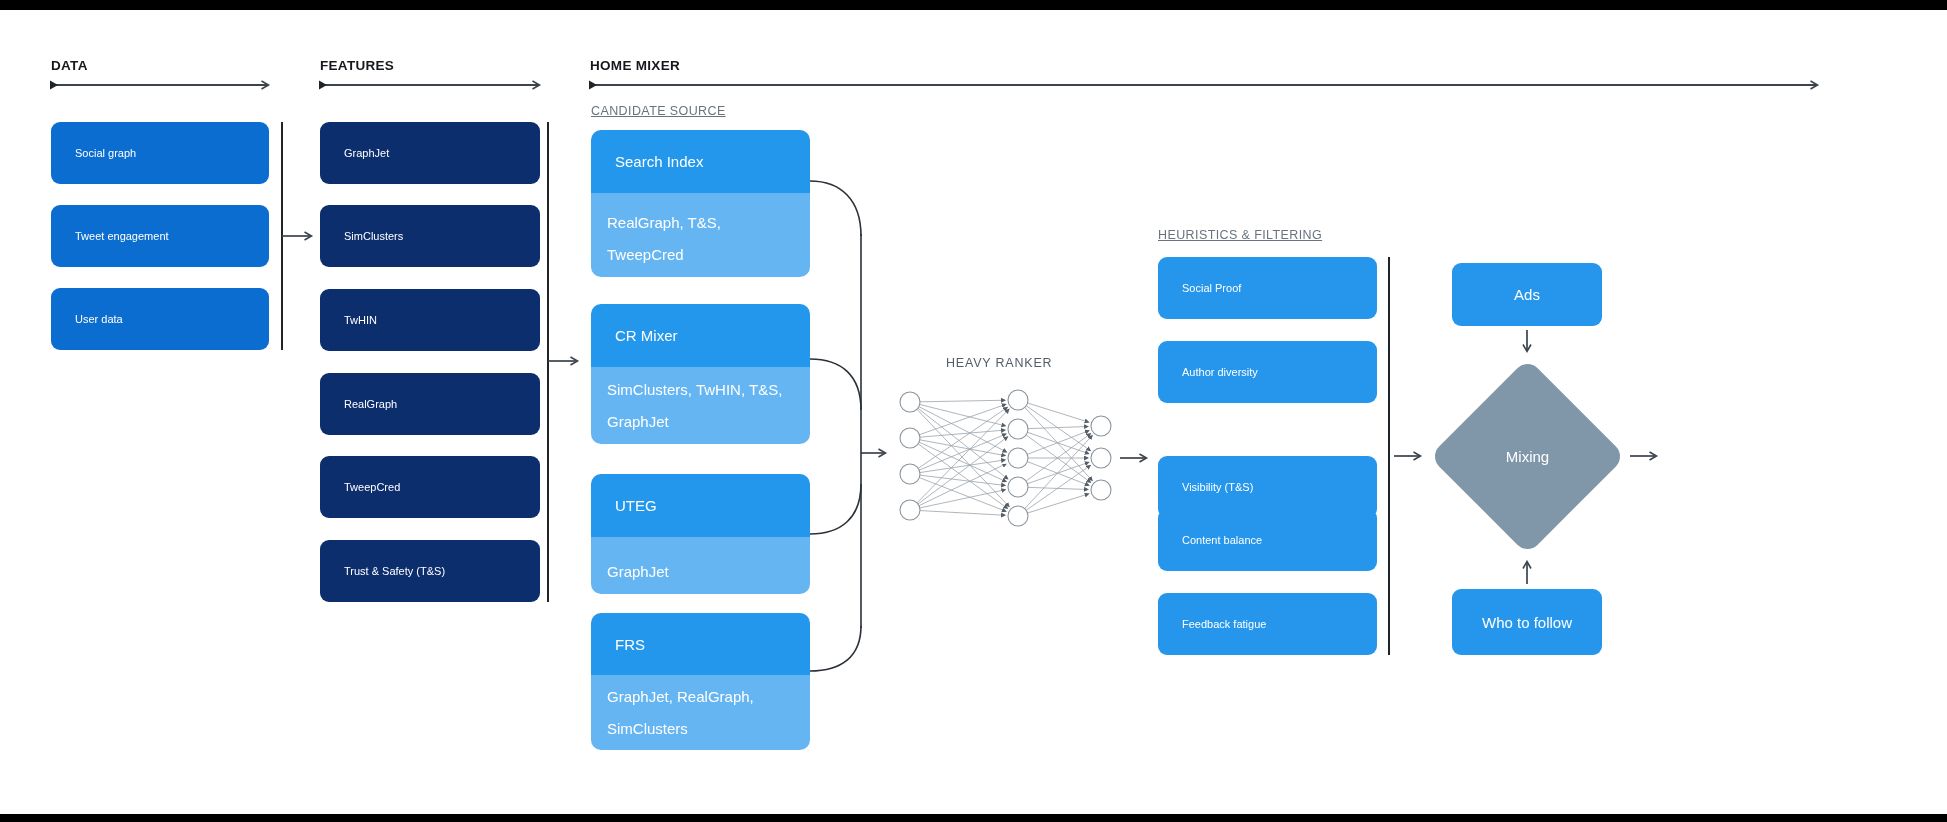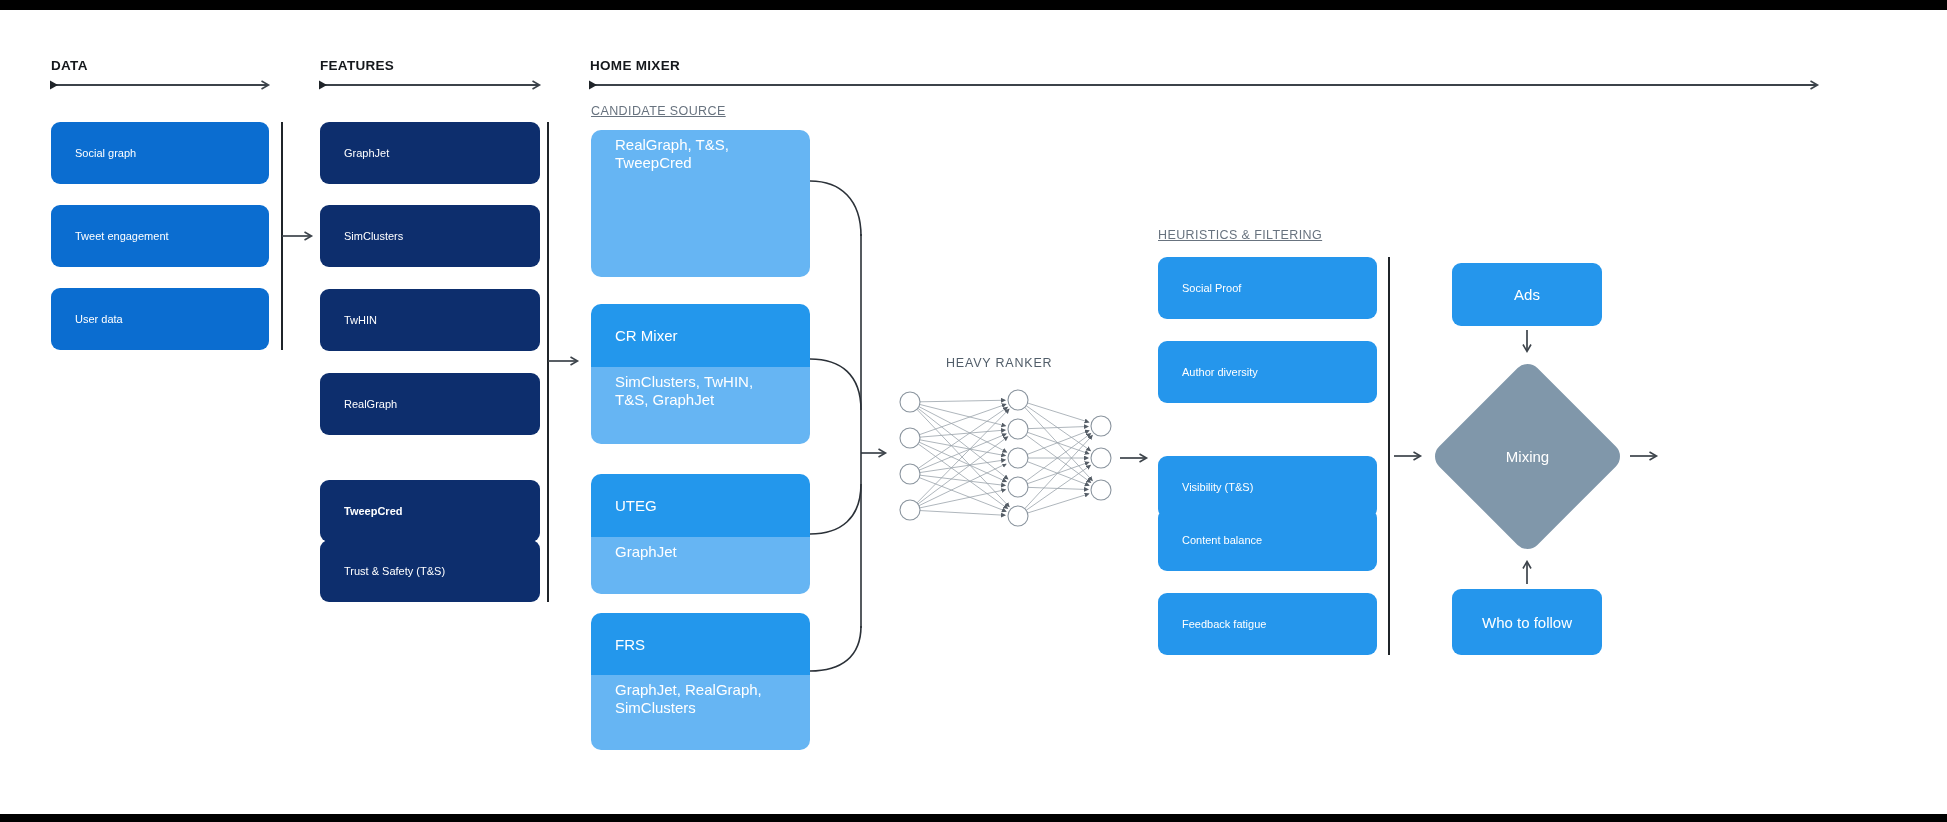--- a/index.html
+++ b/index.html
@@ -18,22 +18,22 @@
   .sub-header{position:absolute;font-size:12.5px;color:var(--text_gray);letter-spacing:.4px;text-decoration:underline;}
   .nn-title{position:absolute;font-size:12.5px;color:#515d69;letter-spacing:.8px;}
   .box{position:absolute;display:flex;align-items:center;padding-left:24px;
        border-radius:9px;color:#fff;font-size:11px;line-height:20px;}
   .data-box{left:51px;width:218px;height:62px;background:var(--data_blue);}
   .feat-box{left:320px;width:220px;height:62px;background:var(--features_navy);}
   .heur-box{left:1158px;width:219px;height:62px;background:var(--filter_blue);}
   .cs-box{position:absolute;left:591px;width:219px;border-radius:10px;overflow:hidden;
           display:flex;flex-direction:column;color:#fff;font-size:15px;}
   .cs-head{background:var(--source_blue);display:flex;align-items:center;padding-left:24px;flex:0 0 auto;}
-  .cs-sub{background:var(--source_light);flex:1 1 auto;display:flex;align-items:flex-start;
-          padding:6px 24px;line-height:18px;}
+  .cs-sub{background:var(--source_light);flex:1 1 auto;display:flex;align-items:flex-end;
+          padding:6px 16px;line-height:32px;}
   .out-box{position:absolute;background:var(--filter_blue);border-radius:9px;color:#fff;
            font-size:15px;display:flex;align-items:center;justify-content:center;text-align:center;}
   #diamond{position:absolute;left:1458px;top:387px;width:139px;height:139px;background:var(--diamond_gray);
            border-radius:14px;transform:rotate(45deg);}
   #diamond-label{position:absolute;left:1458px;top:387px;width:139px;height:139px;display:flex;
            align-items:center;justify-content:center;color:#fff;font-size:15px;}
   svg{position:absolute;left:0;top:0;}
   .hdr-line{stroke:#3c434a;stroke-width:2;fill:none;}
   .flow-line{stroke:#3c434a;stroke-width:1.7;fill:none;}
   .divider{stroke:#1f2429;stroke-width:2;}
@@ -159,28 +159,31 @@
     </div>
   <div class="box feat-box" style="top:205px;">
       <span>SimClusters</span>
     </div>
   <div class="box feat-box" style="top:289px;">
       <span>TwHIN</span>
     </div>
   <div class="box feat-box" style="top:373px;">
       <span>RealGraph</span>
     </div>
-  <div class="box feat-box" style="top:480px;font-weight:bold;">
+  <div class="box feat-box" style="top:456px;">
       <span>TweepCred</span>
     </div>
   <div class="box feat-box" style="top:540px;">
       <span>Trust &amp; Safety (T&amp;S)</span>
     </div>
 
   <div class="cs-box" style="top:130px;height:147px;">
+    <div class="cs-head" style="height:63px;">
+        <span>Search Index</span>
+      </div>
     <div class="cs-sub">
         <span>RealGraph, T&amp;S, TweepCred</span>
       </div>
   </div>
   <div class="cs-box" style="top:304px;height:140px;">
     <div class="cs-head" style="height:63px;">
         <span>CR Mixer</span>
       </div>
     <div class="cs-sub">
         <span>SimClusters, TwHIN, T&amp;S, GraphJet</span>

